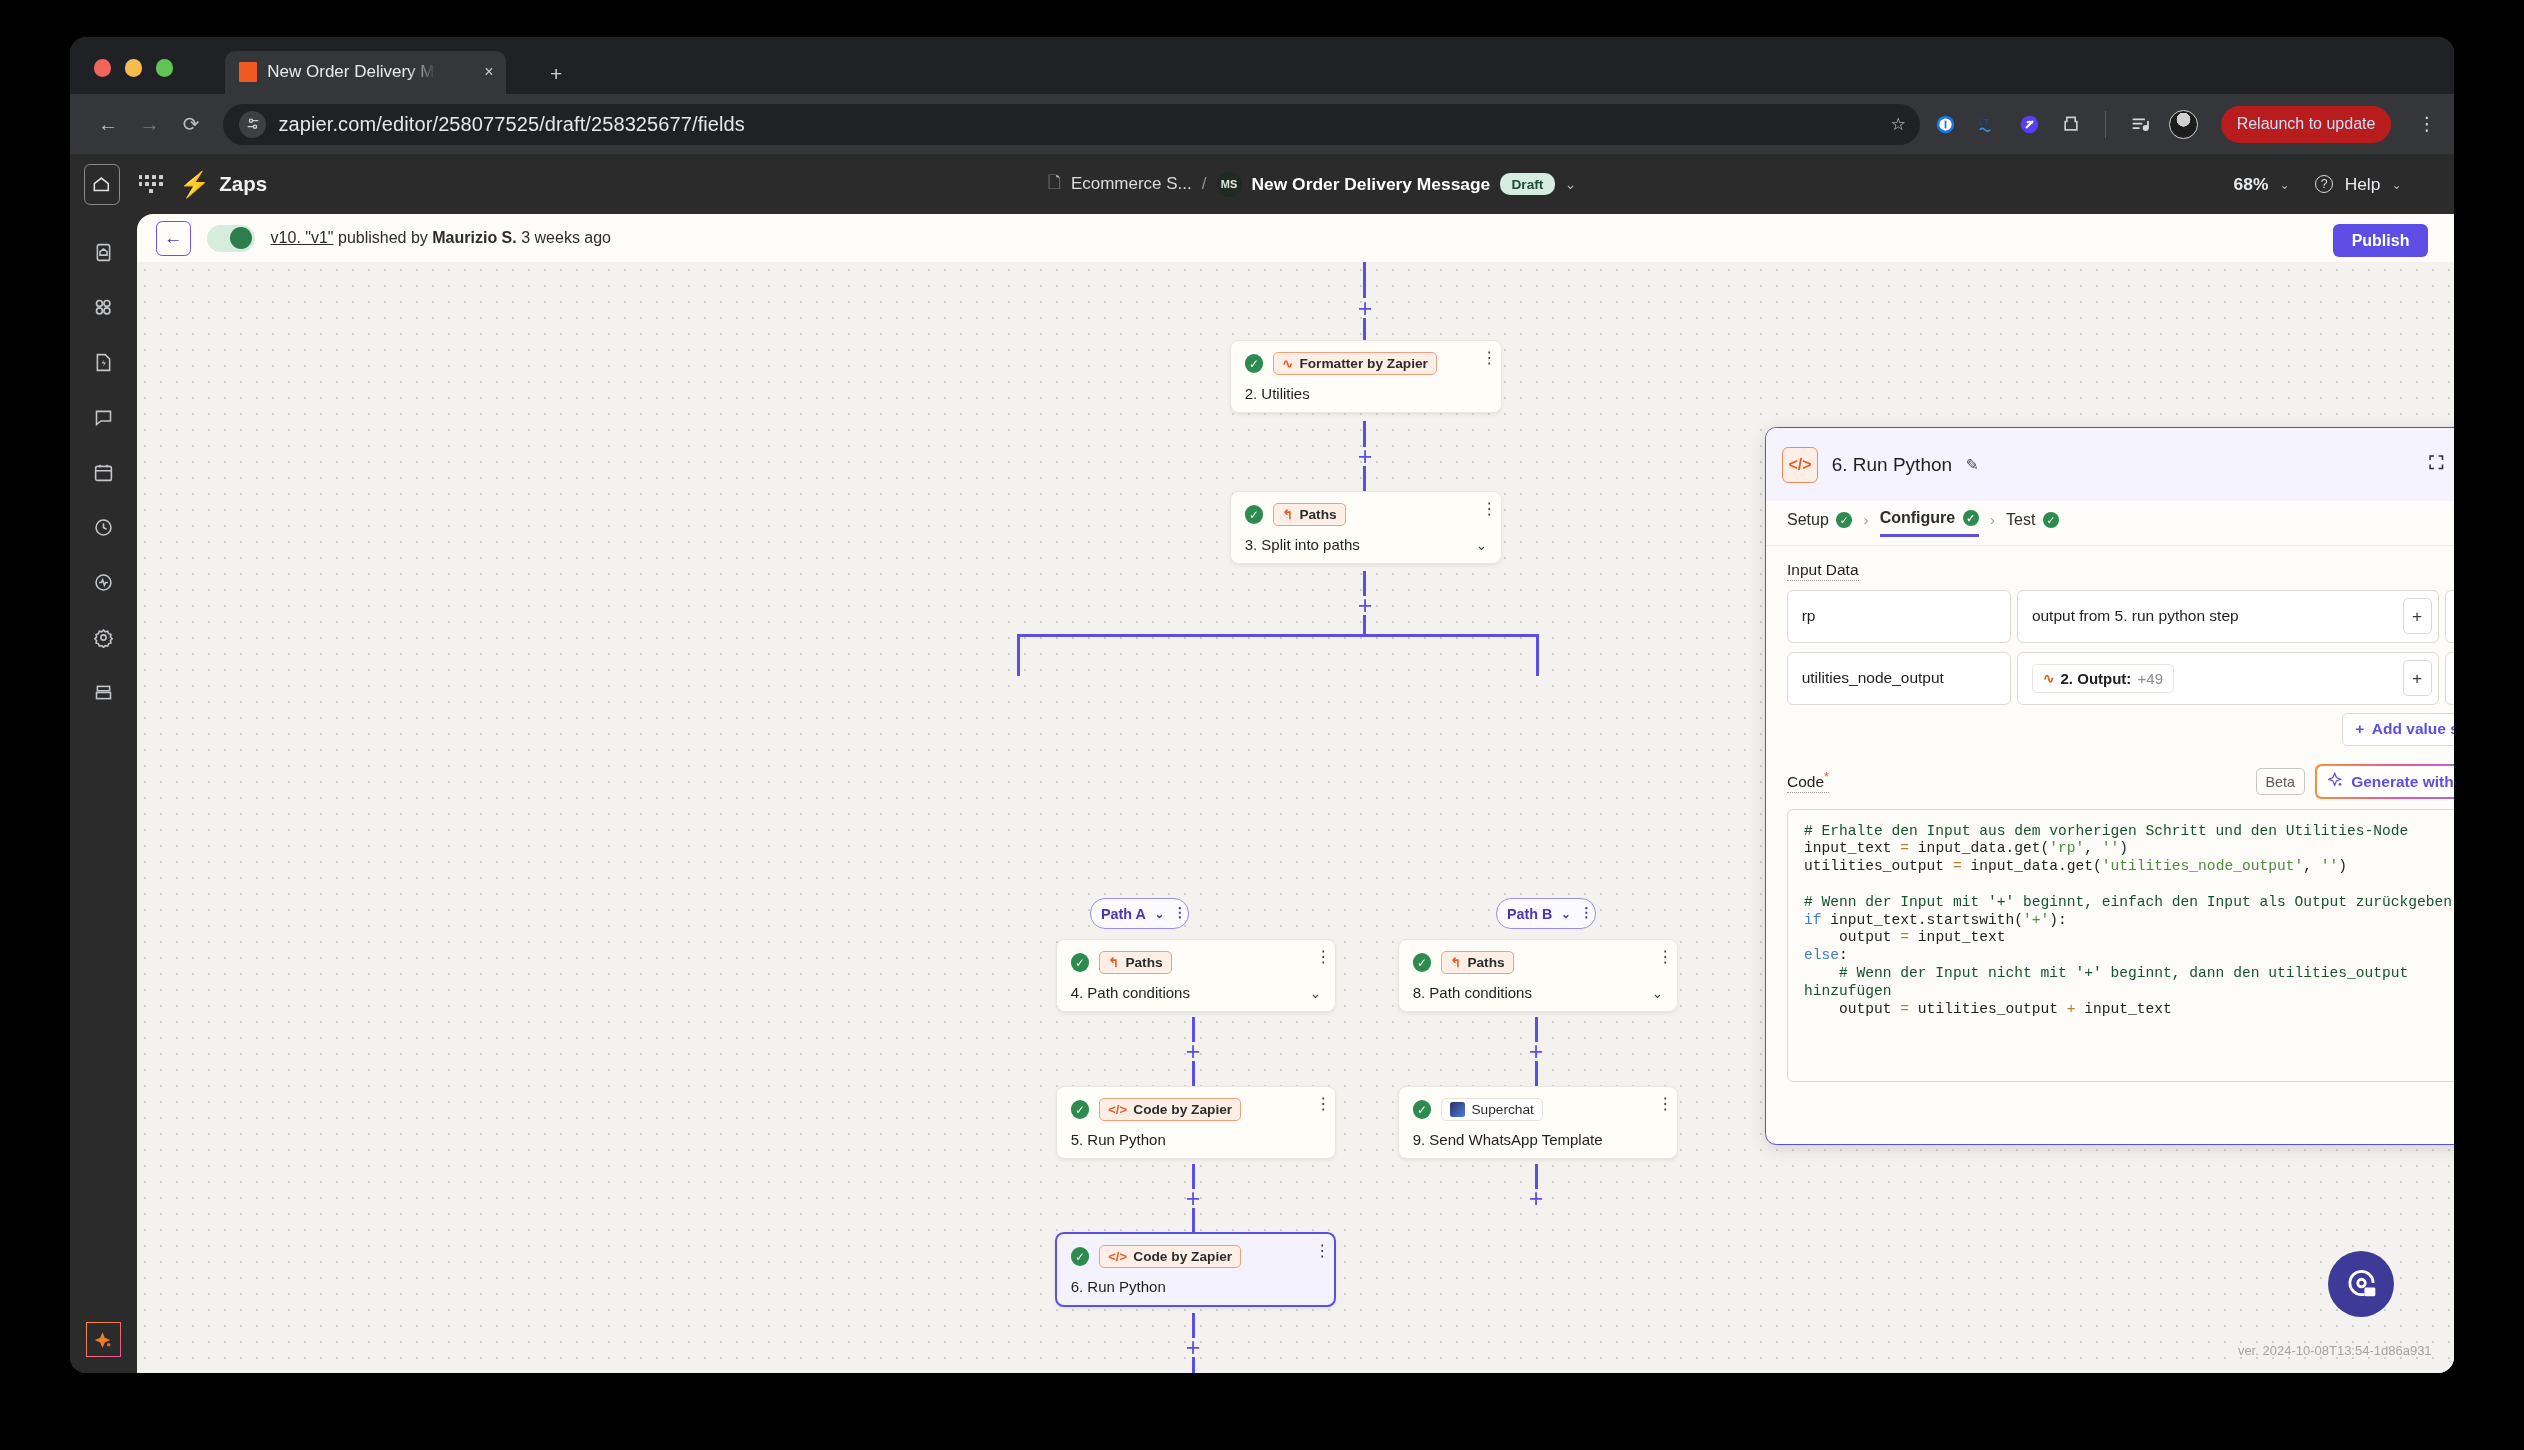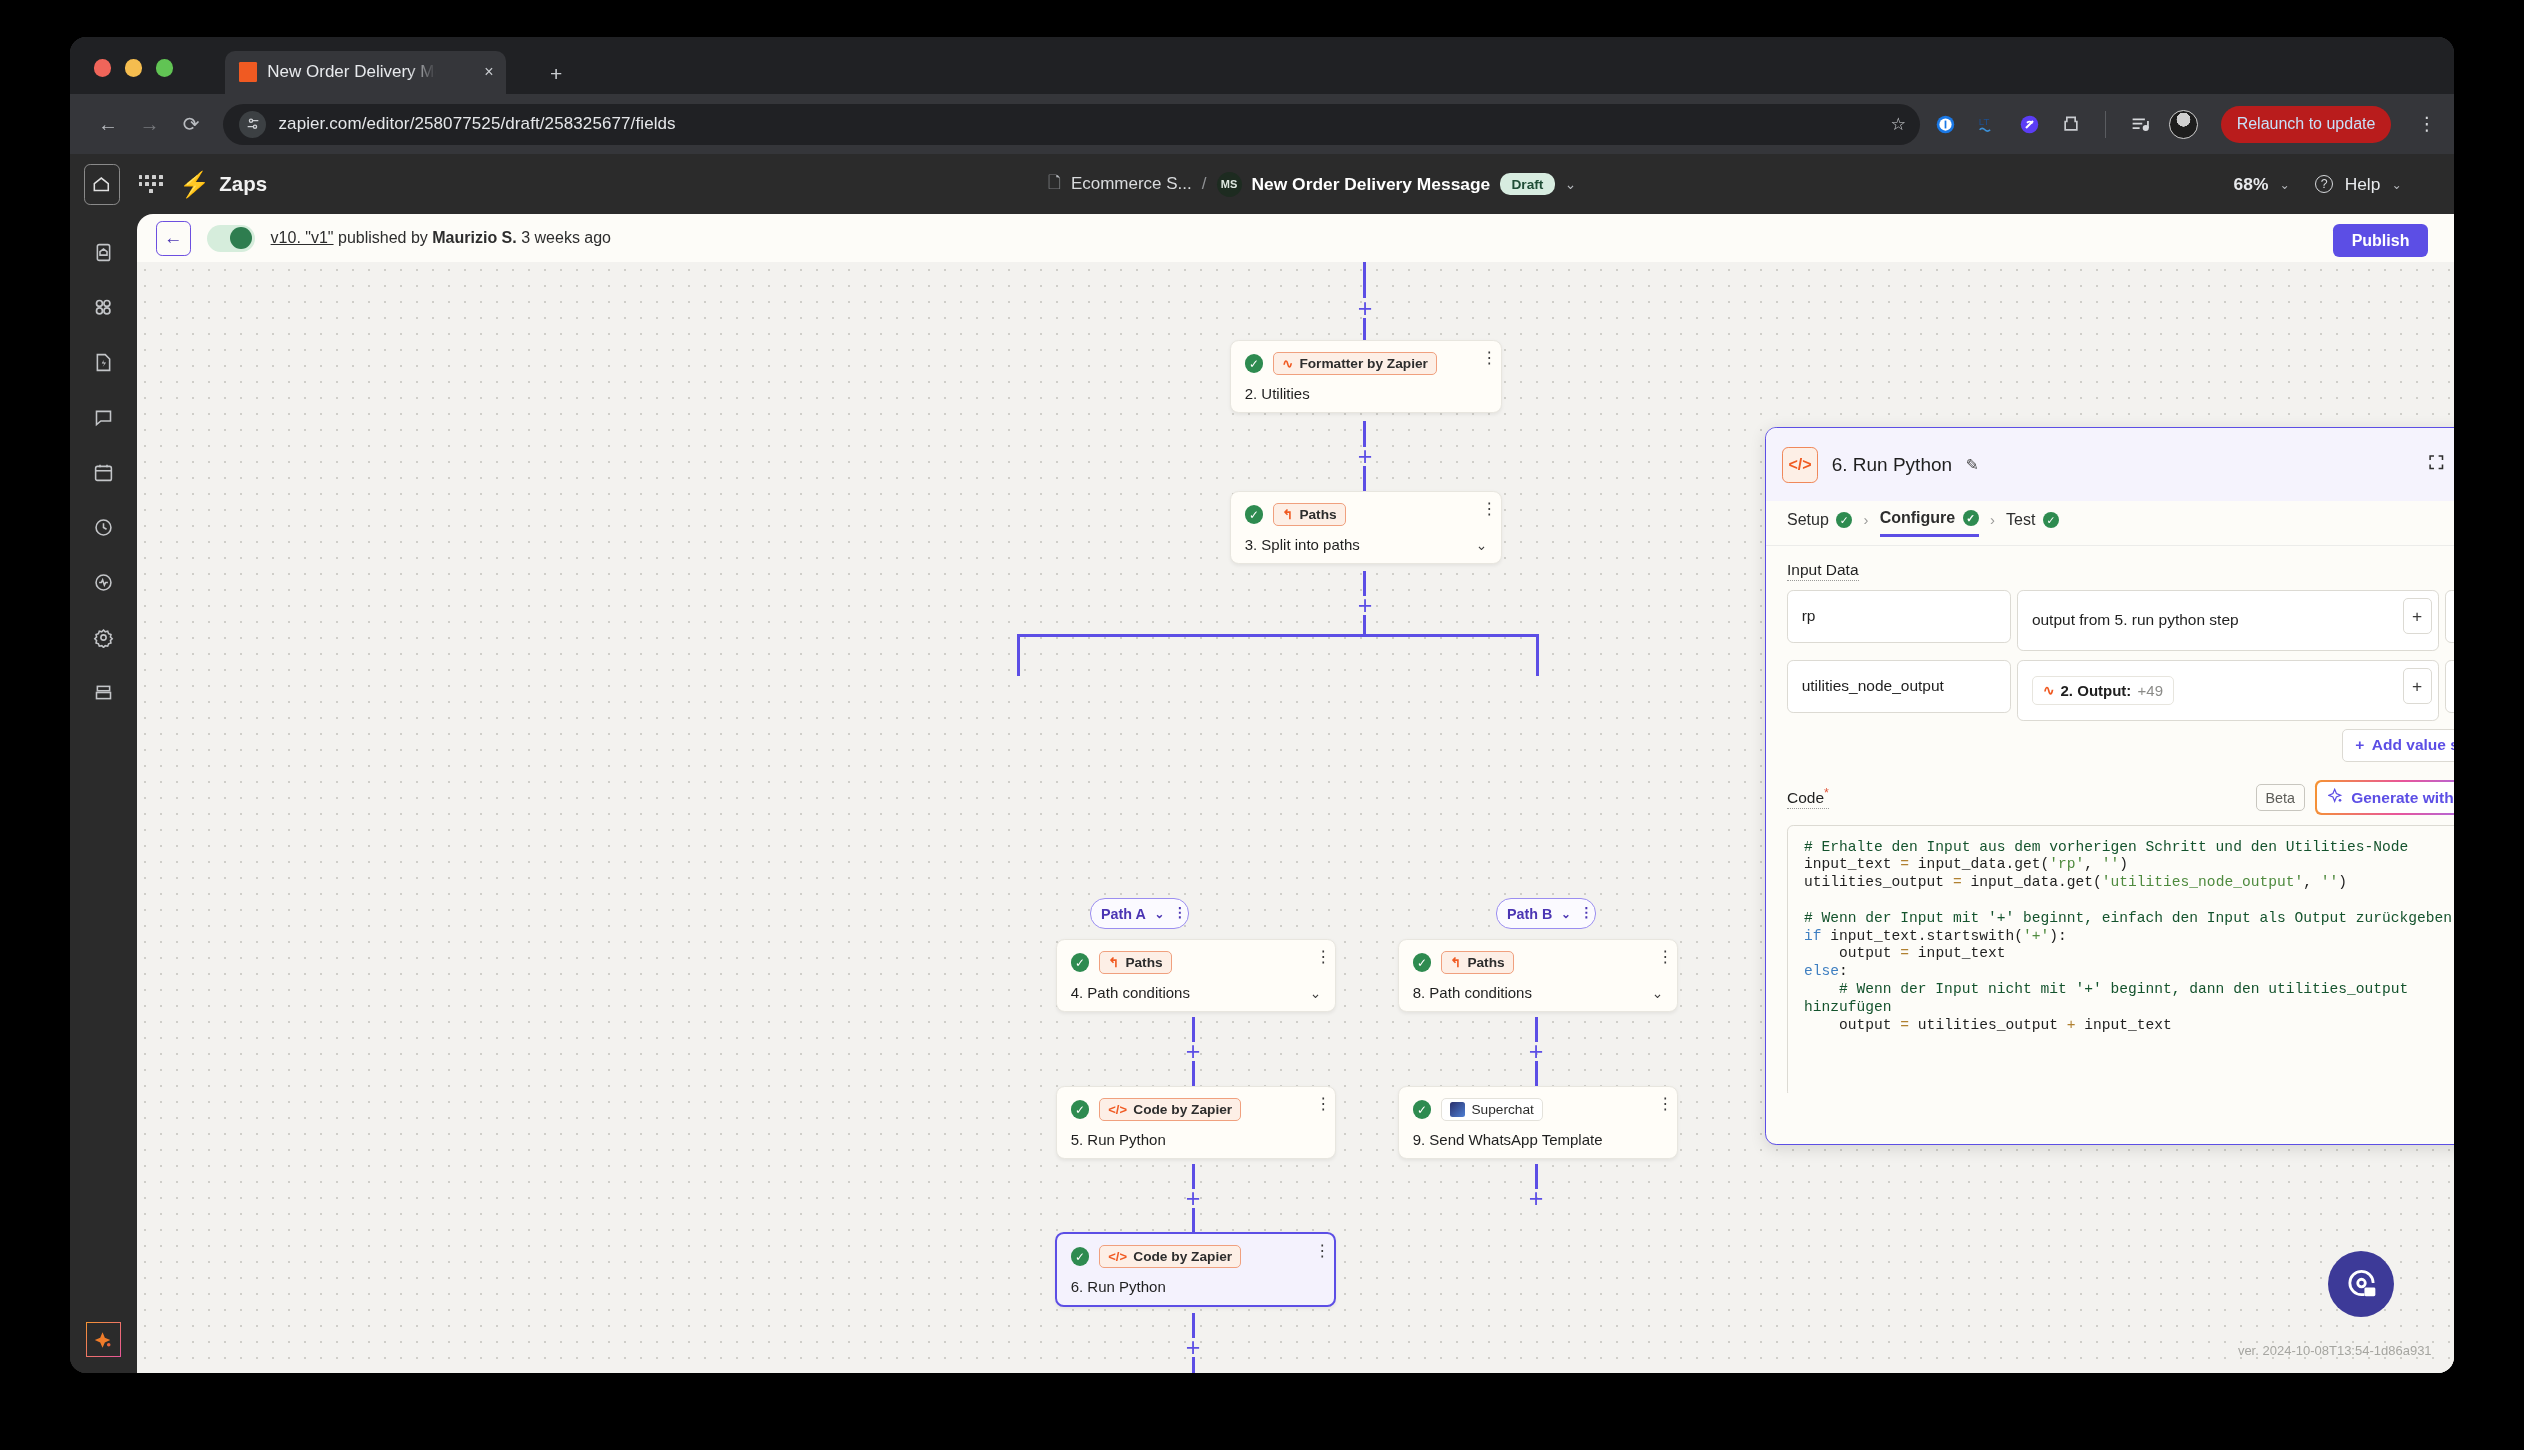--- a/index.html
+++ b/index.html
@@ -85,21 +85,21 @@
     display: flex; align-items: center;
     padding: 0 16px; gap: 12.4px;
     position: relative;
   }
   #site-settings-icon {
     width: 27px; height: 27px; border-radius: 50%;
     background: #3c4043;
     display: flex; align-items: center; justify-content: center;
     flex: none;
   }
-  #omnibox-url { color: #e5e7ea; font-size: 17px; letter-spacing: 0.1px; }
+  #omnibox-url { color: #e5e7ea; font-size: 20px; letter-spacing: 0.1px; }
   #bookmark-star { position: absolute; right: 13.7px; color: #d6d8db; font-size: 17.4px; }
 
   #omnibox-actions { display: flex; align-items: center; gap: 16px; }
   .ext-icon { width: 26px; height: 26px; display:flex; align-items:center; justify-content:center; }
   #ext-divider { width: 1.2px; height: 27px; background: #5a5c60; margin: 0 5px; }
   #avatar-icon {
     width: 29px; height: 29px; border-radius: 50%;
     background: radial-gradient(circle at 50% 32%, #cfcfcf 0 30%, #1d1d1d 31% 100%);
     border: 1.2px solid #cfcfcf;
   }
@@ -364,21 +364,21 @@
 
   .input-row { display: flex; align-items: stretch; gap: 6.2px; margin-top: 8.7px; }
   .key-box {
     width: 224px; height: 53px;
     border: 1.2px solid #dcdad3; border-radius: 6.2px;
     background: #fff;
     display: flex; align-items: center; padding: 0 13.7px;
     font-size: 15.5px; color: #1f1f1f;
   }
   .val-box {
-    flex: 1; height: 61px;
+    flex: 1; height: 53px;
     border: 1.2px solid #dcdad3; border-radius: 6.2px;
     background: #fff;
     display: flex; align-items: center; padding: 0 7.5px 0 13.7px;
     font-size: 15.5px; color: #1f1f1f;
     position: relative;
   }
   .token {
     display: inline-flex; align-items: center; gap: 6.2px;
     border: 1.2px solid #e7e5de; border-radius: 5px;
     background: #fff; padding: 5px 10px;

